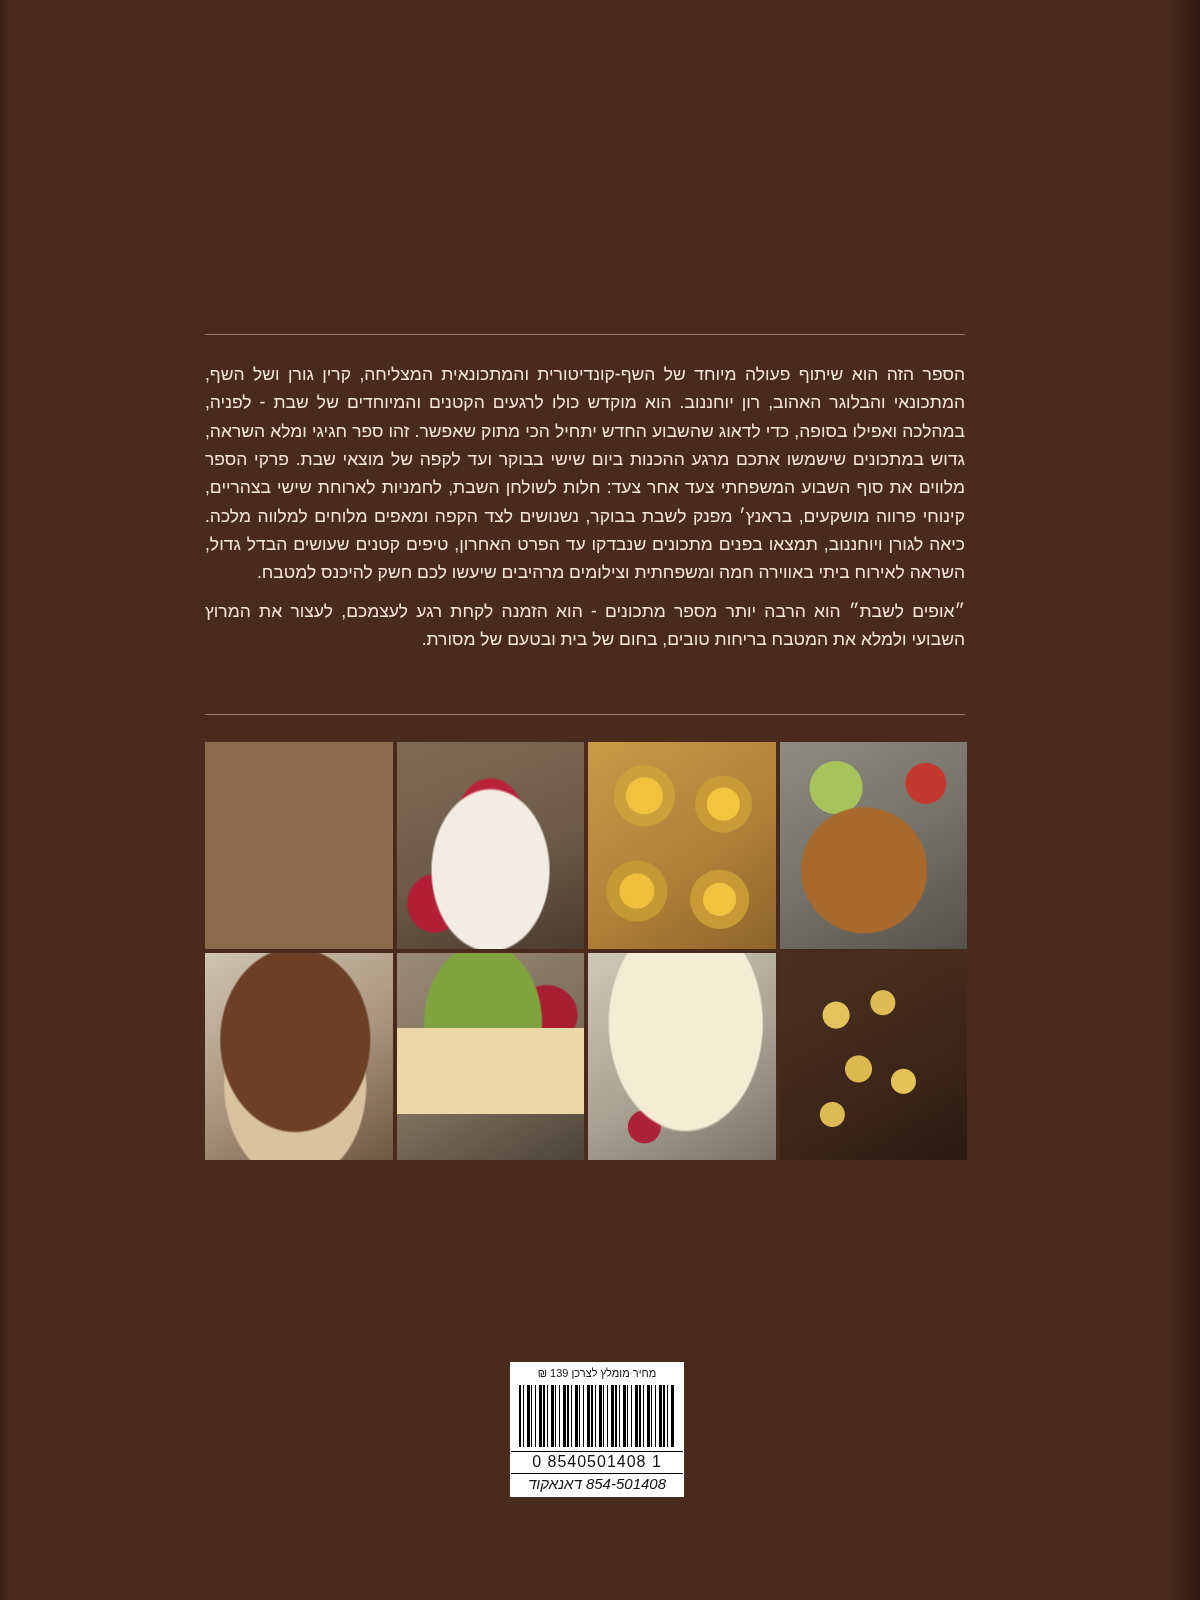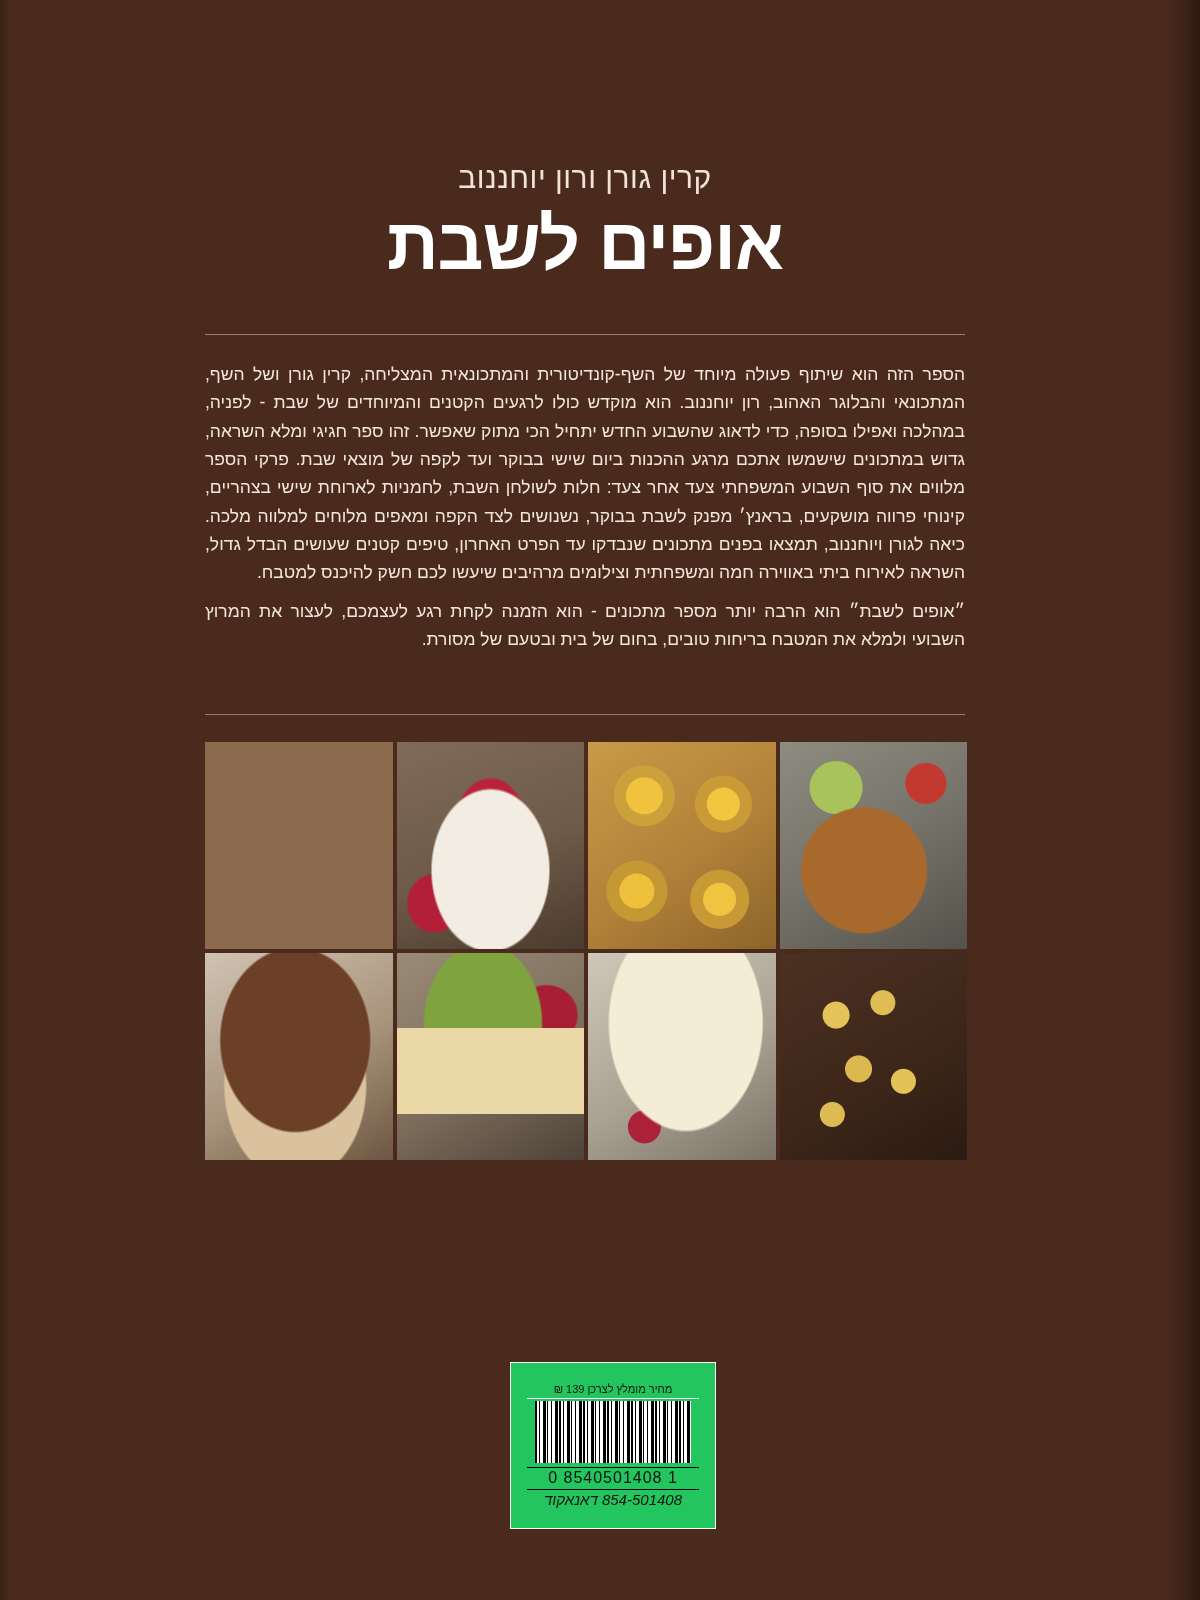--- a/index.html
+++ b/index.html
@@ -177,23 +177,23 @@
       radial-gradient(circle at 28% 78%, #ddba52 0 12px, rgba(0,0,0,0) 13px),
       linear-gradient(150deg, #4c3122 0%, #3c2619 60%, #2b1b12 100%);
   }
 
   
   #barcode-box {
     position: absolute;
     left: 510px;
     top: 1362px;
     width: 172px;
-    background: #22c55e;
+    background: #ffffff;
     border: 1px solid #ffffff;
-    padding: 16px;
+    padding: 0;
     text-align: center;
     font-family: "Liberation Sans", sans-serif;
   }
   #barcode-price {
     font-size: 11px;
     color: #111;
     direction: rtl;
     padding: 4px 0 3px 0;
     border-bottom: 1px solid #ffffff;
     letter-spacing: 0;
@@ -226,22 +226,20 @@
 </style>
 </head>
 <body>
 
 <div id="cover">
 
   <div id="left-edge"></div>
   <div id="spine-shadow"></div>
 
   <div id="title-block">
-    <div id="authors">קרין גורן ורון יוחננוב</div>
-    <div id="book-title">אופים לשבת</div>
   </div>
 
   <div class="hrule" id="rule-top"></div>
 
   <div id="blurb">
     <p>הספר הזה הוא שיתוף פעולה מיוחד של השף‑קונדיטורית והמתכונאית המצליחה, קרין גורן ושל השף, המתכונאי והבלוגר האהוב, רון יוחננוב. הוא מוקדש כולו לרגעים הקטנים והמיוחדים של שבת ‑ לפניה, במהלכה ואפילו בסופה, כדי לדאוג שהשבוע החדש יתחיל הכי מתוק שאפשר. זהו ספר חגיגי ומלא השראה, גדוש במתכונים שישמשו אתכם מרגע ההכנות ביום שישי בבוקר ועד לקפה של מוצאי שבת. פרקי הספר מלווים את סוף השבוע המשפחתי צעד אחר צעד: חלות לשולחן השבת, לחמניות לארוחת שישי בצהריים, קינוחי פרווה מושקעים, בראנץ׳ מפנק לשבת בבוקר, נשנושים לצד הקפה ומאפים מלוחים למלווה מלכה. כיאה לגורן ויוחננוב, תמצאו בפנים מתכונים שנבדקו עד הפרט האחרון, טיפים קטנים שעושים הבדל גדול, השראה לאירוח ביתי באווירה חמה ומשפחתית וצילומים מרהיבים שיעשו לכם חשק להיכנס למטבח.</p>
     <p>״אופים לשבת״ הוא הרבה יותר מספר מתכונים ‑ הוא הזמנה לקחת רגע לעצמכם, לעצור את המרוץ השבועי ולמלא את המטבח בריחות טובים, בחום של בית ובטעם של מסורת.</p>
   </div>
 
   <div class="hrule" id="rule-bottom"></div>

